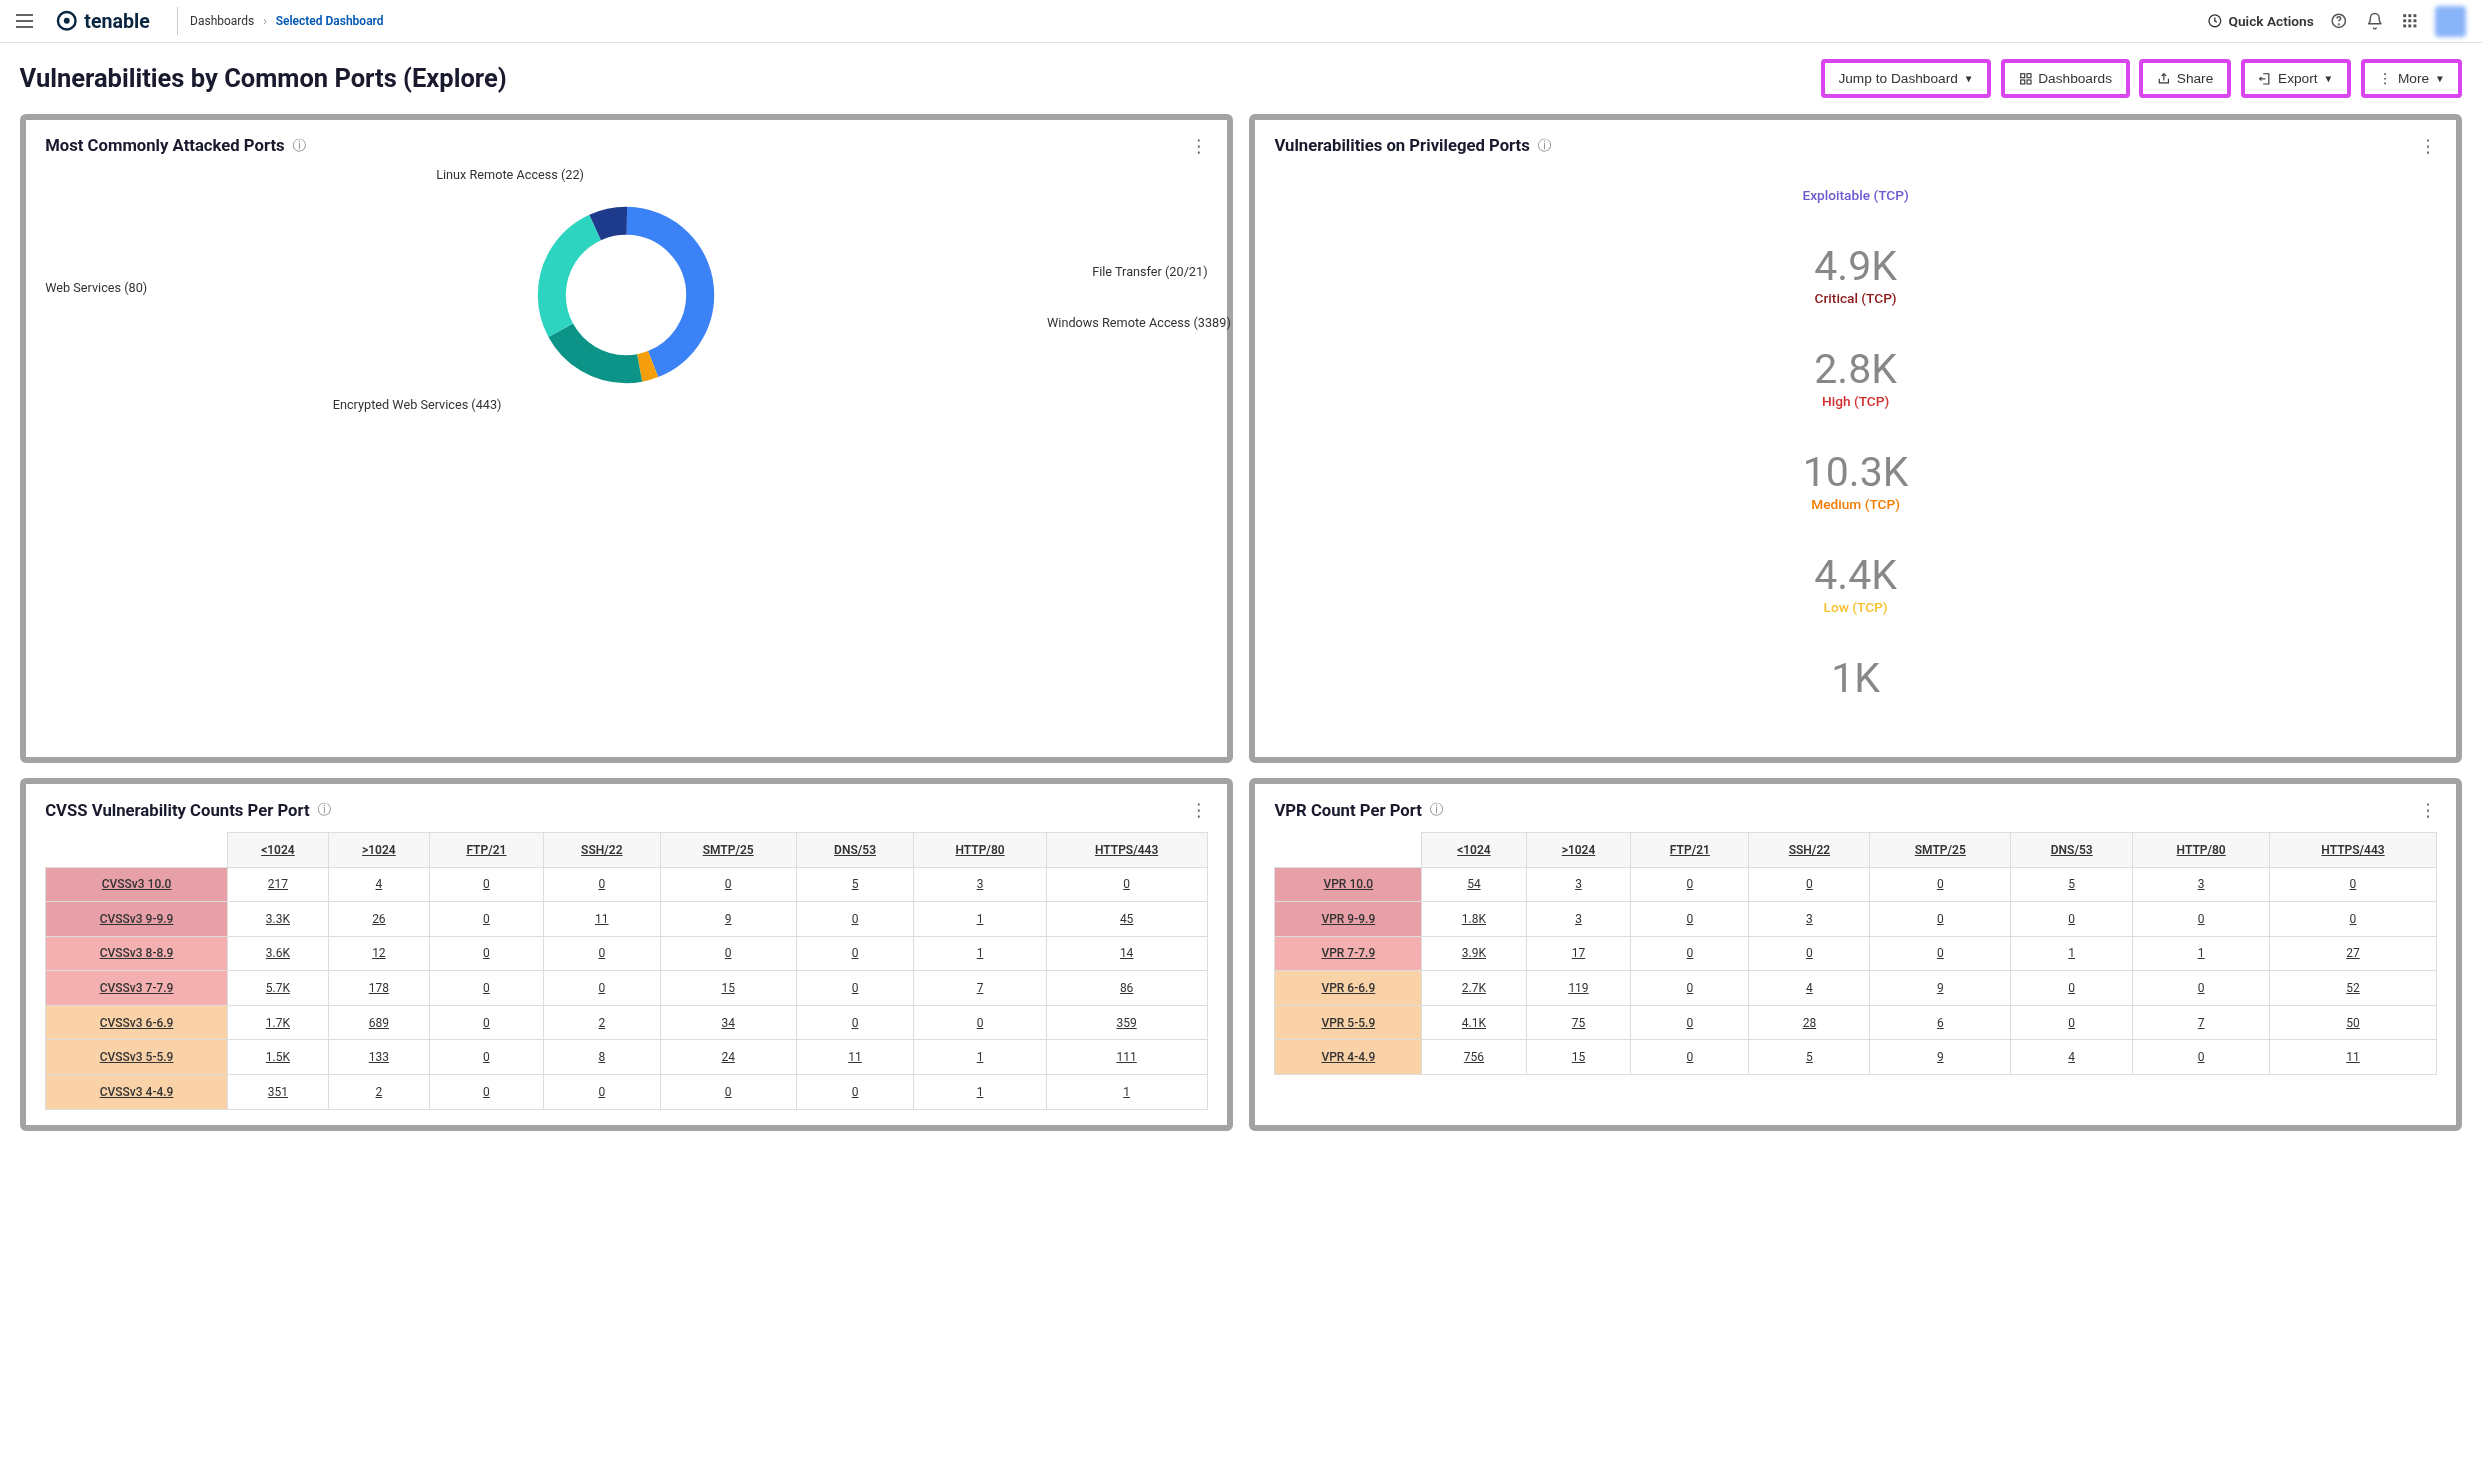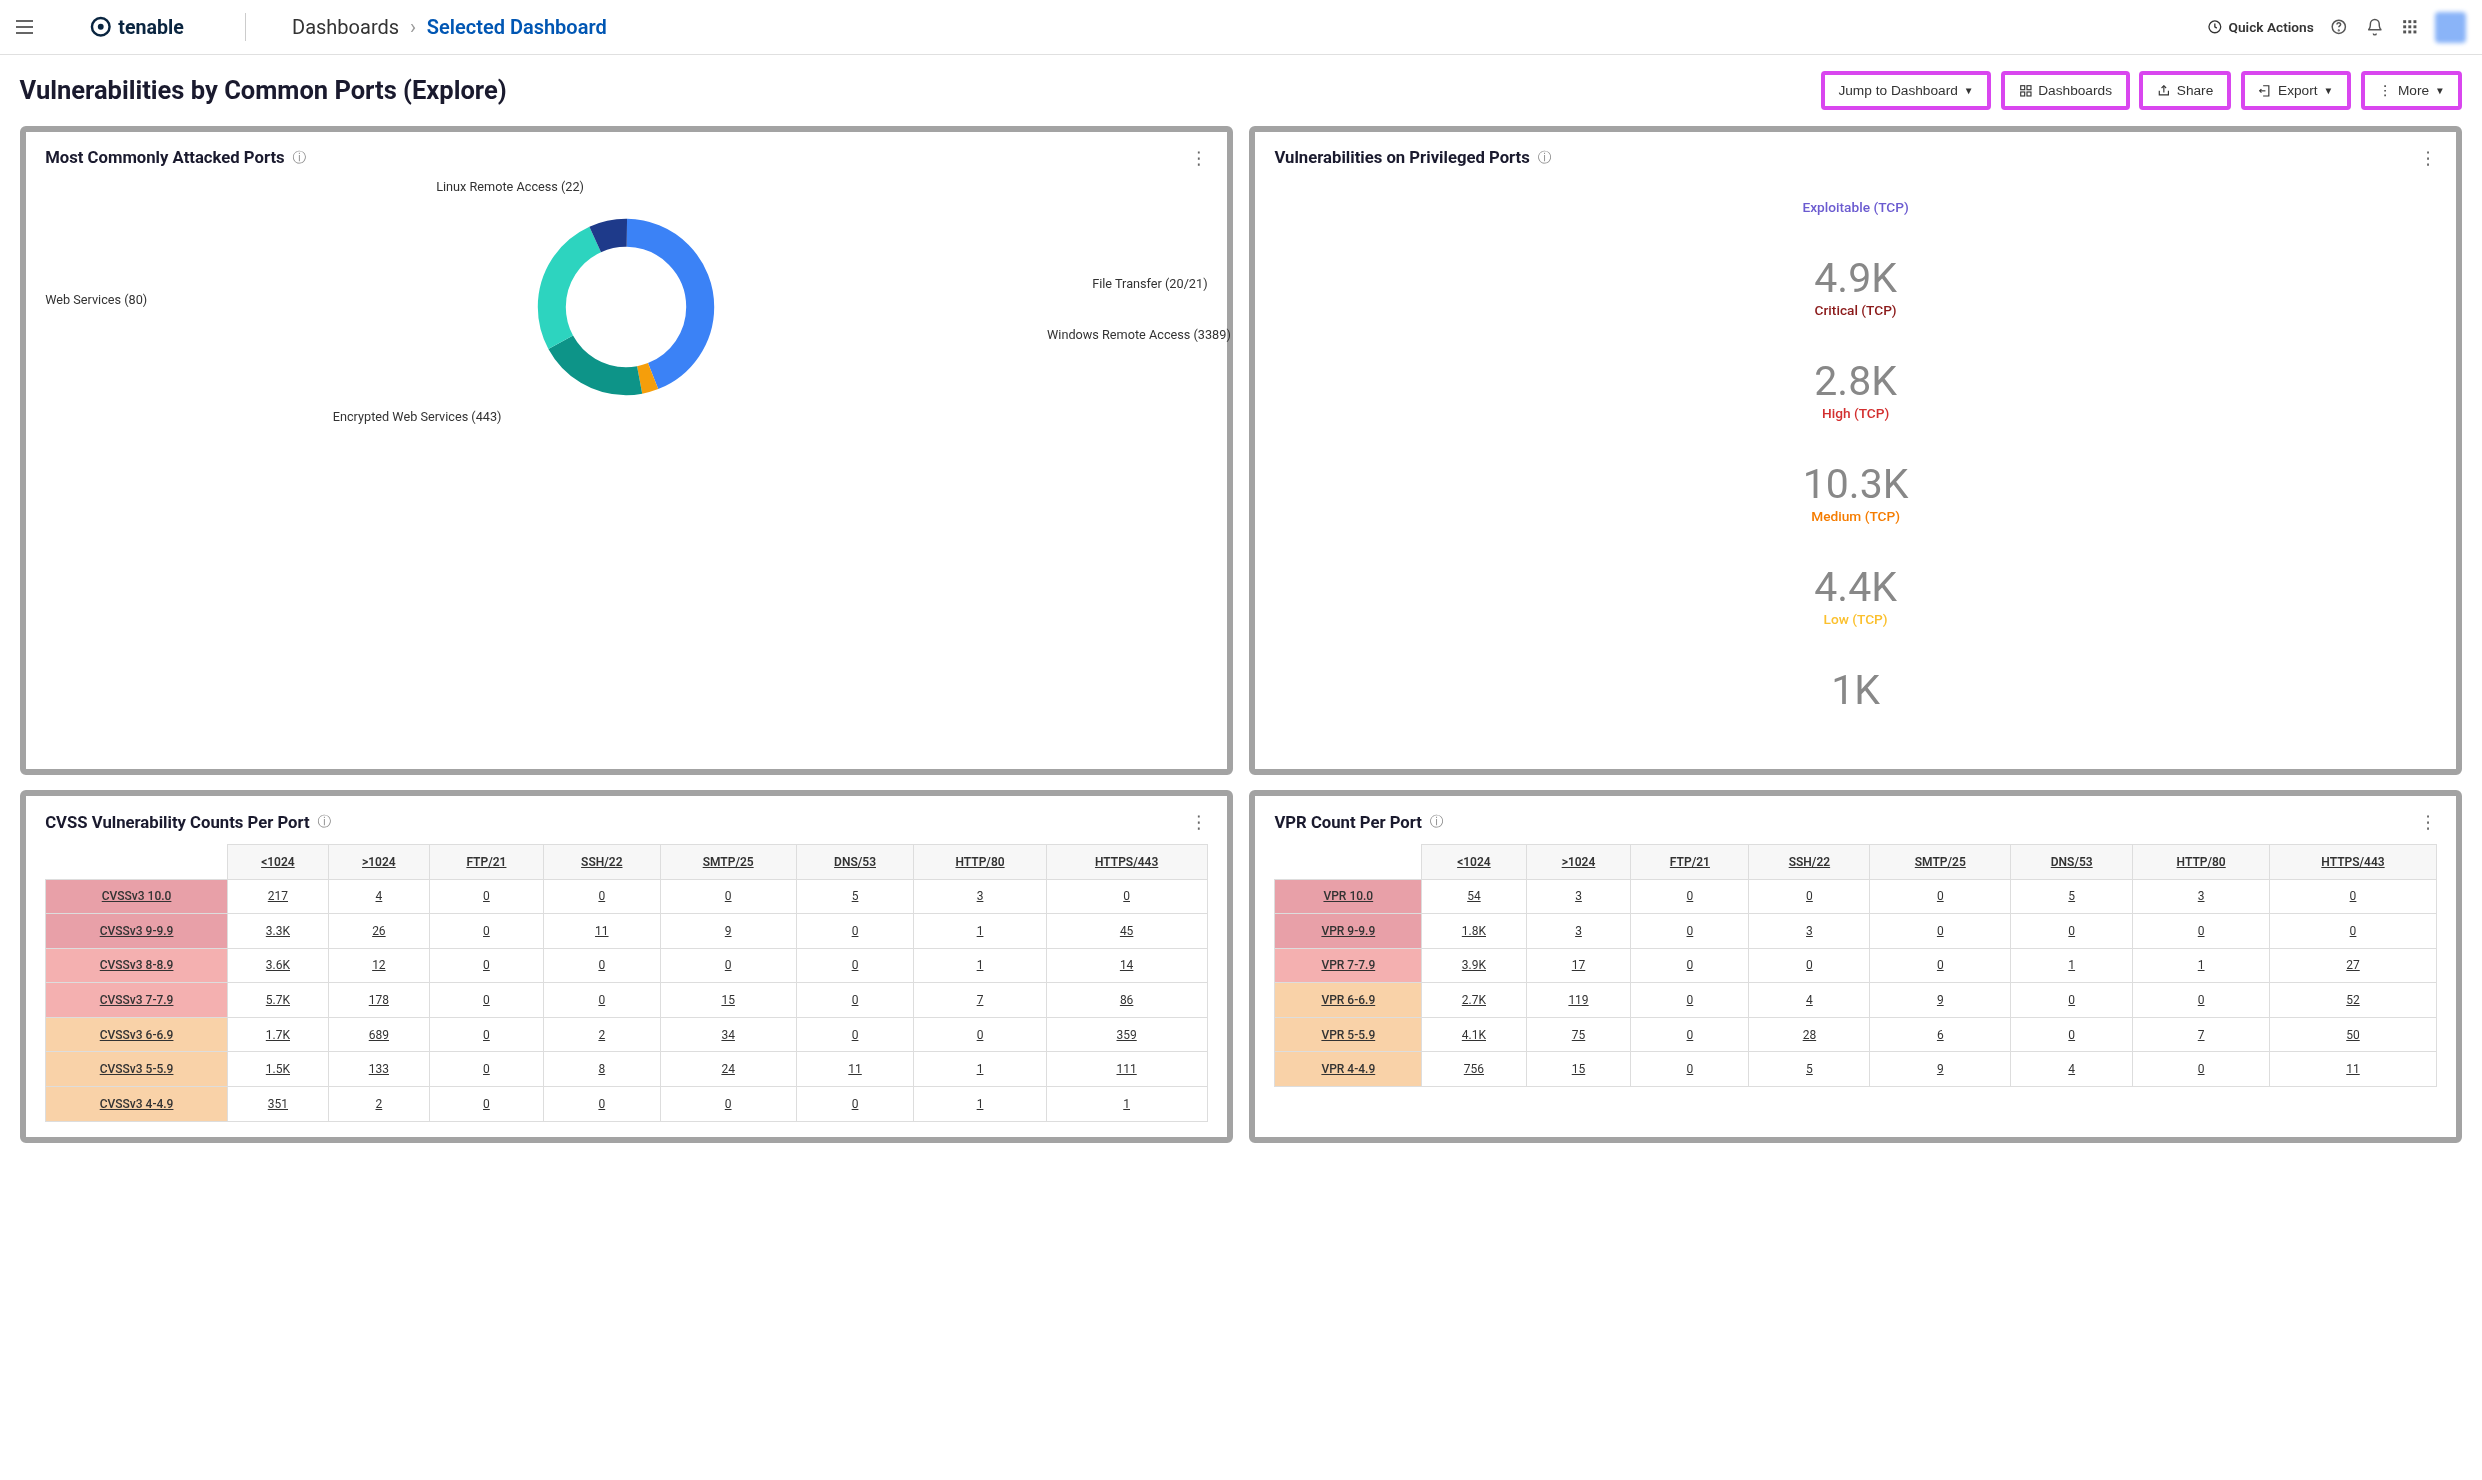--- a/index.html
+++ b/index.html
@@ -1,23 +1,23 @@
 <!DOCTYPE html>
 <html><head>
 <meta charset="utf-8">
 <style>
 * { box-sizing: border-box; margin: 0; padding: 0; }
 body { font-family: -apple-system, BlinkMacSystemFont, "Segoe UI", Roboto, Arial, sans-serif; background: #fff; color: #333; font-size: 13.7px; }
-.topbar { display: flex; align-items: center; padding: 7.8px 15.7px; border-bottom: 1px solid #e0e0e0; height: 55px; gap: 34px; }
+.topbar { display: flex; align-items: center; padding: 7.8px 15.7px; border-bottom: 1px solid #e0e0e0; height: 43px; }
 .menu-icon { width: 23.5px; height: 23.5px; display: flex; flex-direction: column; justify-content: center; gap: 3.9px; cursor: pointer; margin-right: 15.7px; }
 .menu-icon span { height: 2px; background: #666; width: 17.6px; }
 .logo { display: flex; align-items: center; font-weight: 700; font-size: 19.6px; color: #0a2540; margin-right: 15.7px; }
 .logo svg { margin-right: 5.9px; }
 .divider-v { width: 1px; height: 27.4px; background: #ccc; margin: 0 11.8px; }
-.breadcrumb { font-size: 20px; color: #333; }
+.breadcrumb { font-size: 12px; color: #333; }
 .breadcrumb .sep { margin: 0 5.9px; color: #999; }
 .breadcrumb .current { color: #0056b3; font-weight: 600; }
 .topbar-right { margin-left: auto; display: flex; align-items: center; gap: 15.7px; }
 .qa { display: flex; align-items: center; gap: 5.9px; font-weight: 600; cursor: pointer; }
 .tb-icon { width: 19.6px; height: 19.6px; display: flex; align-items: center; justify-content: center; cursor: pointer; color: #555; }
 .avatar { width: 31px; height: 31px; background: #8ab4f8; border-radius: 3.9px; filter: blur(2px); }
 .page-header { display: flex; align-items: center; padding: 15.7px 19.6px; }
 .page-title { font-size: 25.5px; font-weight: 700; color: #1a1a2e; }
 .page-actions { margin-left: auto; display: flex; gap: 9.8px; }
 .btn { border: 4px solid #d946ef; background: #fff; border-radius: 3.9px; padding: 7.8px 13.7px; font-size: 13.7px; display: flex; align-items: center; gap: 5.9px; cursor: pointer; color: #333; }

